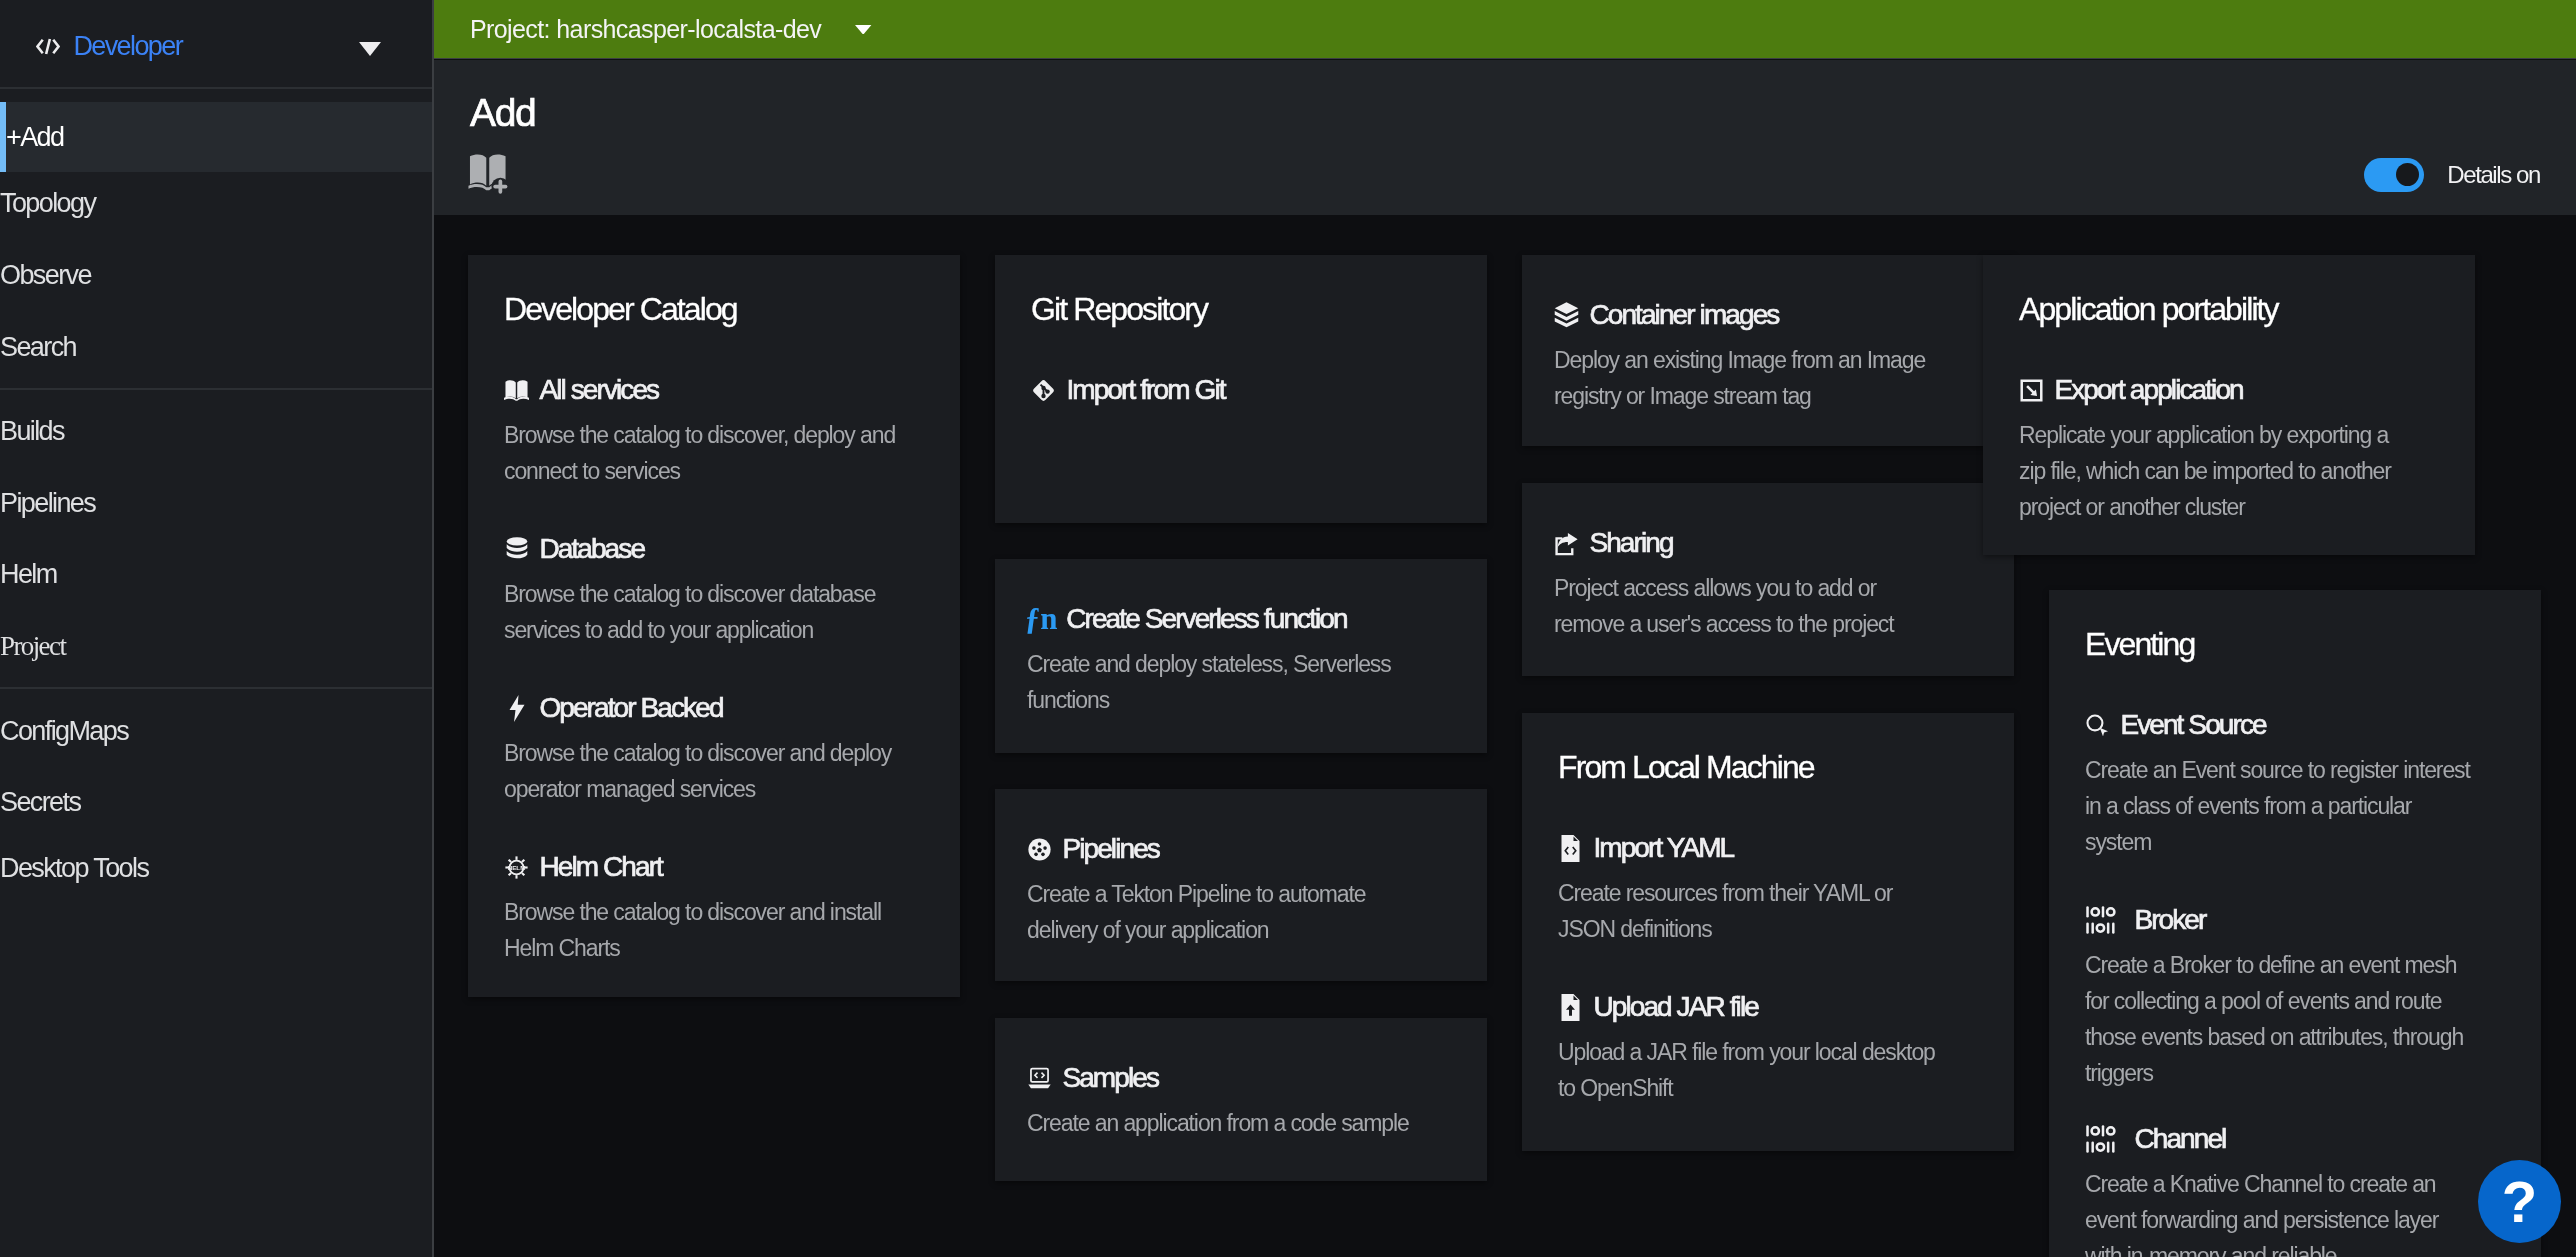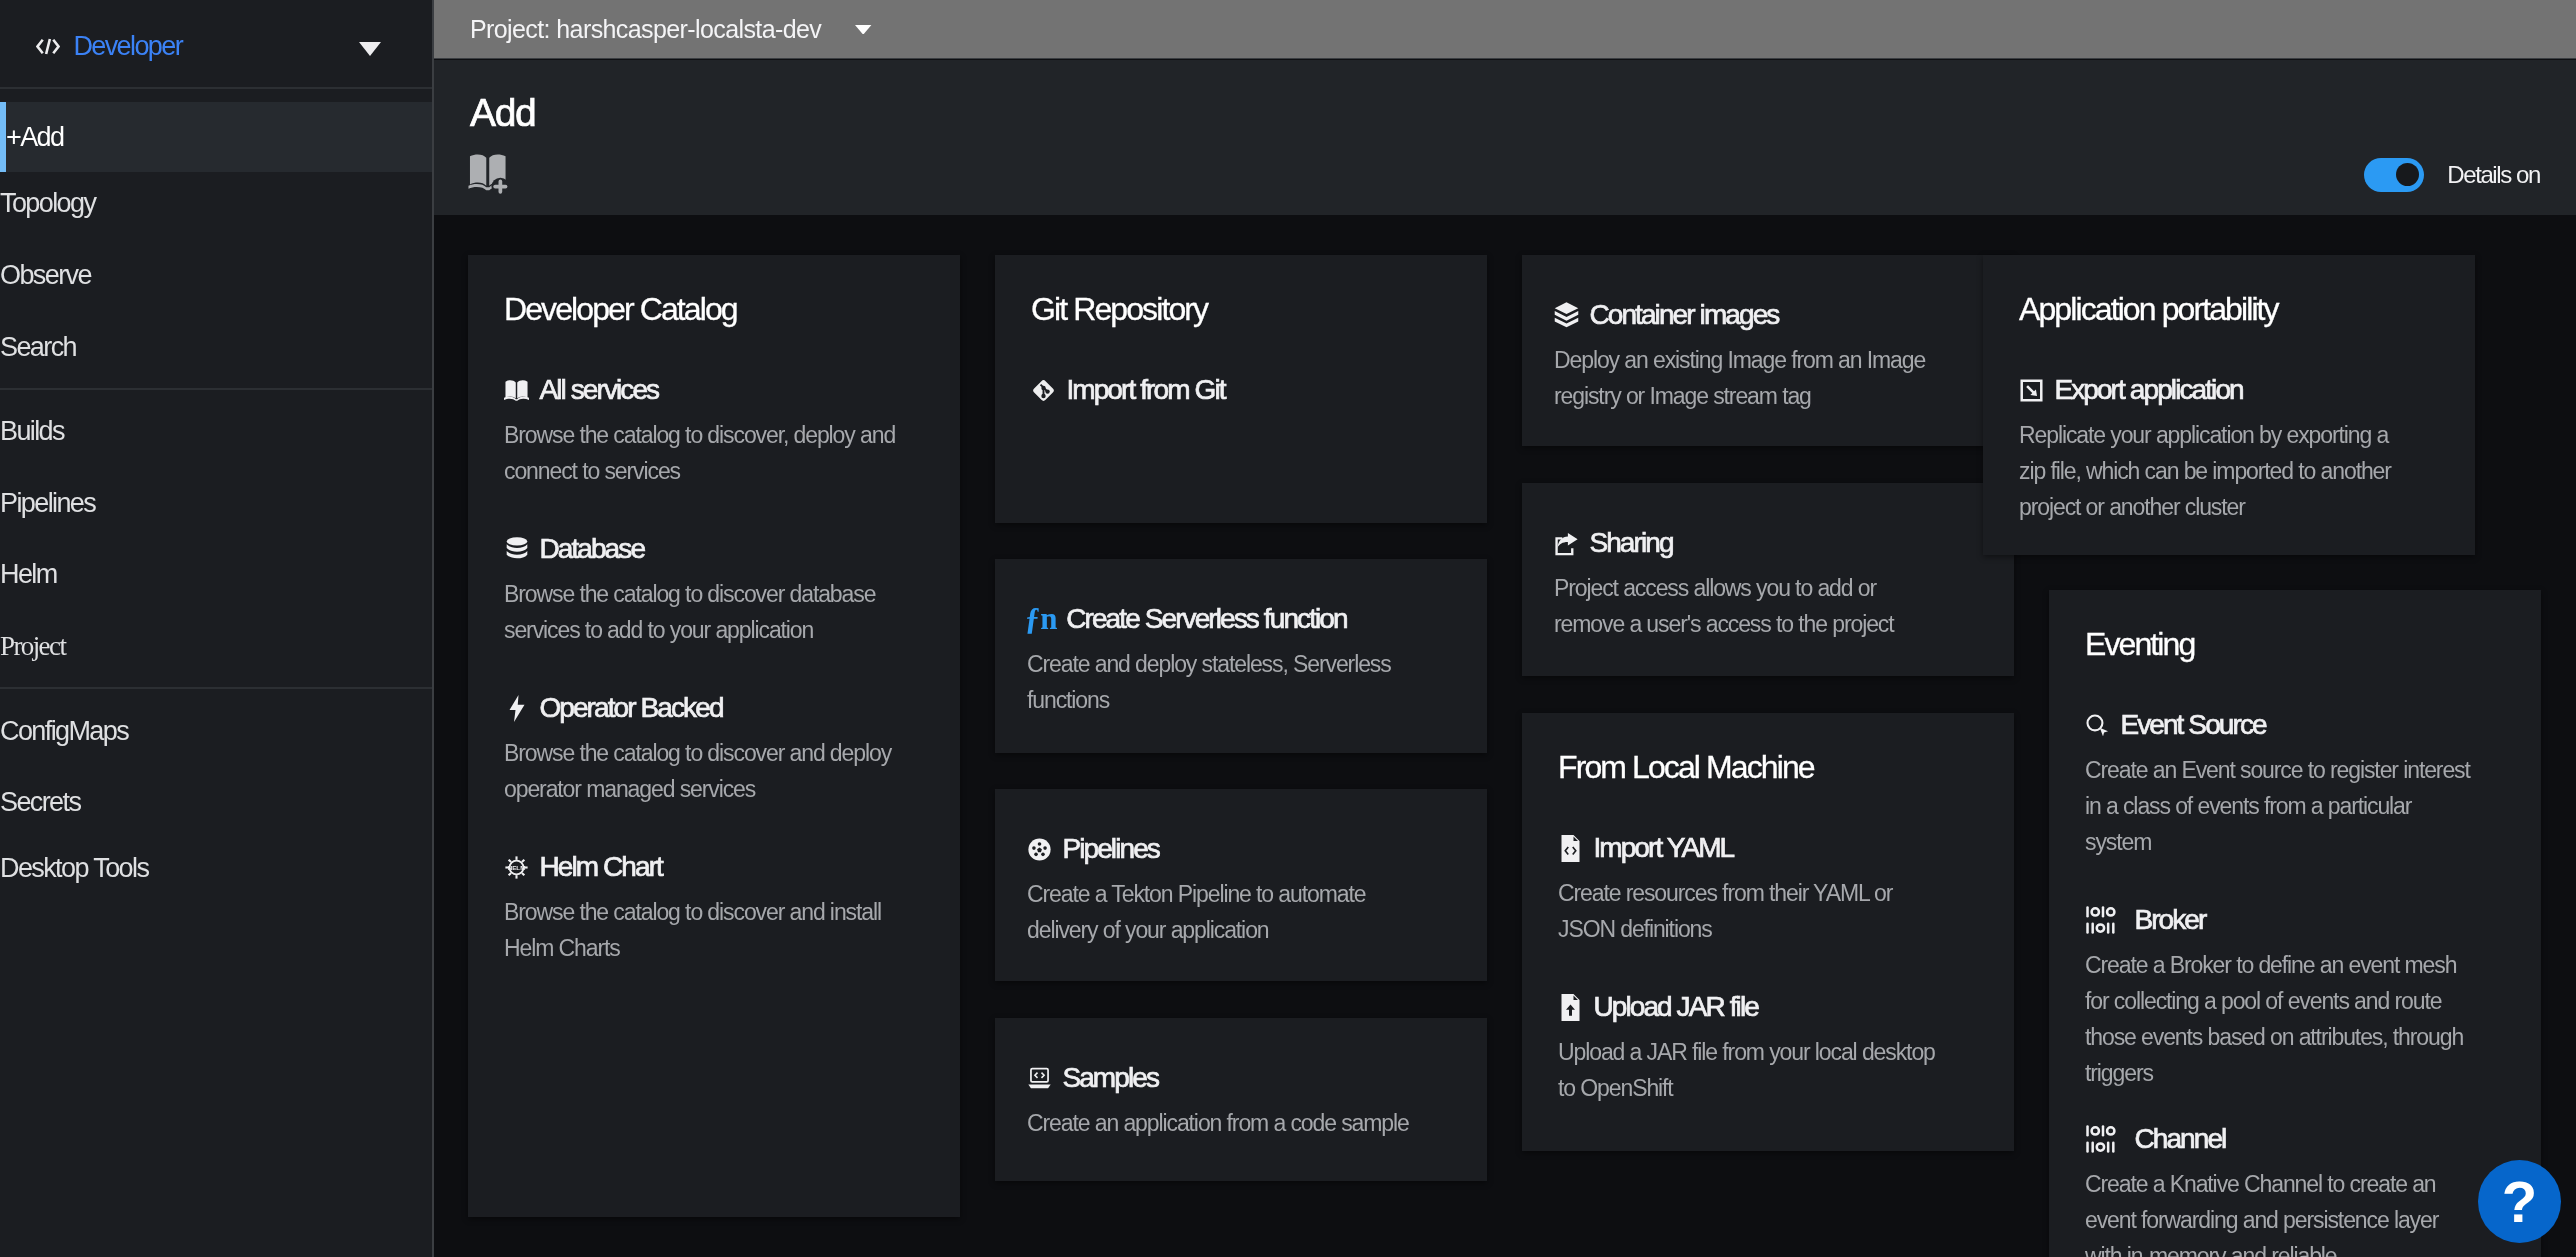--- a/index.html
+++ b/index.html
@@ -10,21 +10,21 @@
 #sidebar { position:absolute; left:0; top:0; width:432px; height:1257px; background:#1b1d21; }
 #sideline { position:absolute; left:432px; top:0; width:1.5px; height:1257px; background:#3b3e42; z-index:5; }
 .persp { position:absolute; left:36px; top:28px; height:36px; display:flex; align-items:center; }
 .persp-txt { color:#3b82f6; font-size:27px; letter-spacing:-1.6px; margin-left:13.4px; }
 .pcaret { position:absolute; width:0; height:0; border-left:11.2px solid transparent; border-right:11.2px solid transparent; border-top:14px solid #ededef; }
 .navdiv { position:absolute; left:0; width:432px; height:1.5px; background:#2c2f33; }
 .navitem { position:absolute; left:0; width:432px; height:72px; display:flex; align-items:center; color:#dfe0e2; font-size:27px; letter-spacing:-1.6px; }
 #nav-add { background:#262a2f; border-left:6.7px solid #73bcf7; color:#fff; }
 
 
-#projbar { position:absolute; left:433px; top:0; width:2143px; height:59px; background:#737373; border-bottom:1.5px solid #3b3e42; }
+#projbar { position:absolute; left:433px; top:0; width:2143px; height:59px; background:#4d7c0f; border-bottom:1.5px solid #3b3e42; }
 #projbar .ptxt { position:absolute; left:37px; top:0; height:59px; display:flex; align-items:center; color:#f4f4f6; font-size:25px; letter-spacing:-0.6px; }
 
 
 #pagehead { position:absolute; left:433px; top:60px; width:2143px; height:155px; background:#212428; }
 #addtitle { position:absolute; left:37px; top:32px; font-size:39px; color:#fff; letter-spacing:-1.3px; -webkit-text-stroke:0.7px #fff; line-height:42px; }
 #bookplus { position:absolute; left:34px; top:93px; }
 #toggle { position:absolute; right:152px; top:98px; width:60px; height:34px; border-radius:17px; background:#2b9af3; }
 #toggle .knob { position:absolute; right:5.2px; top:5.2px; width:23px; height:23px; border-radius:50%; background:#17191c; }
 #dtext { position:absolute; right:36px; top:98px; width:119px; height:34px; display:flex; align-items:center; justify-content:flex-end; color:#f2f2f4; font-size:24px; letter-spacing:-1.4px; }
 
@@ -102,21 +102,21 @@
             <line x1="38" y1="45" x2="52" y2="45"></line>
           </g>
       </svg>
     </div>
     <div id="toggle">
         <div class="knob"></div>
       </div>
     <div id="dtext">Details on</div>
   </div>
 
-  <div class="card" style="left:468px; top:255px; height:962px;">
+  <div class="card" style="left:468px; top:255px; height:742px;">
     <div class="ctitle">Developer Catalog</div>
     <div class="tile">
       <div class="thead">
           <span class="ticon">
         <svg class="wic" width="25" height="21" viewBox="0 0 34 28">
               <g fill="#f0f0f2">
                 <path d="M2 2 C7 -1 13 0 16 3 L16 25 C13 22 7 21 2 24 Z"></path>
                 <path d="M32 2 C27 -1 21 0 18 3 L18 25 C21 22 27 21 32 24 Z"></path>
                 <path d="M0 24 C6 21 13 22 16 26 L18 26 C21 22 28 21 34 24 L34 27 C28 24 21 25 18 28 L16 28 C13 25 6 24 0 27 Z"></path>
               </g>

